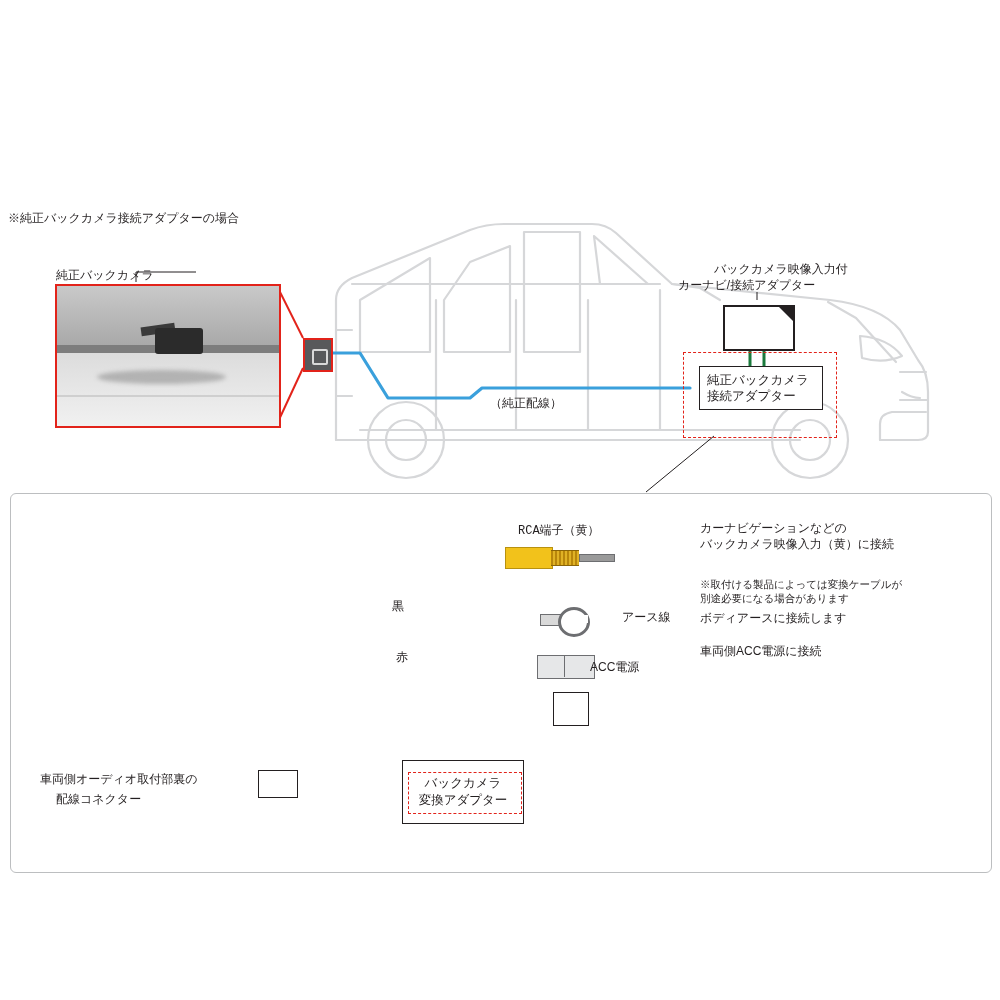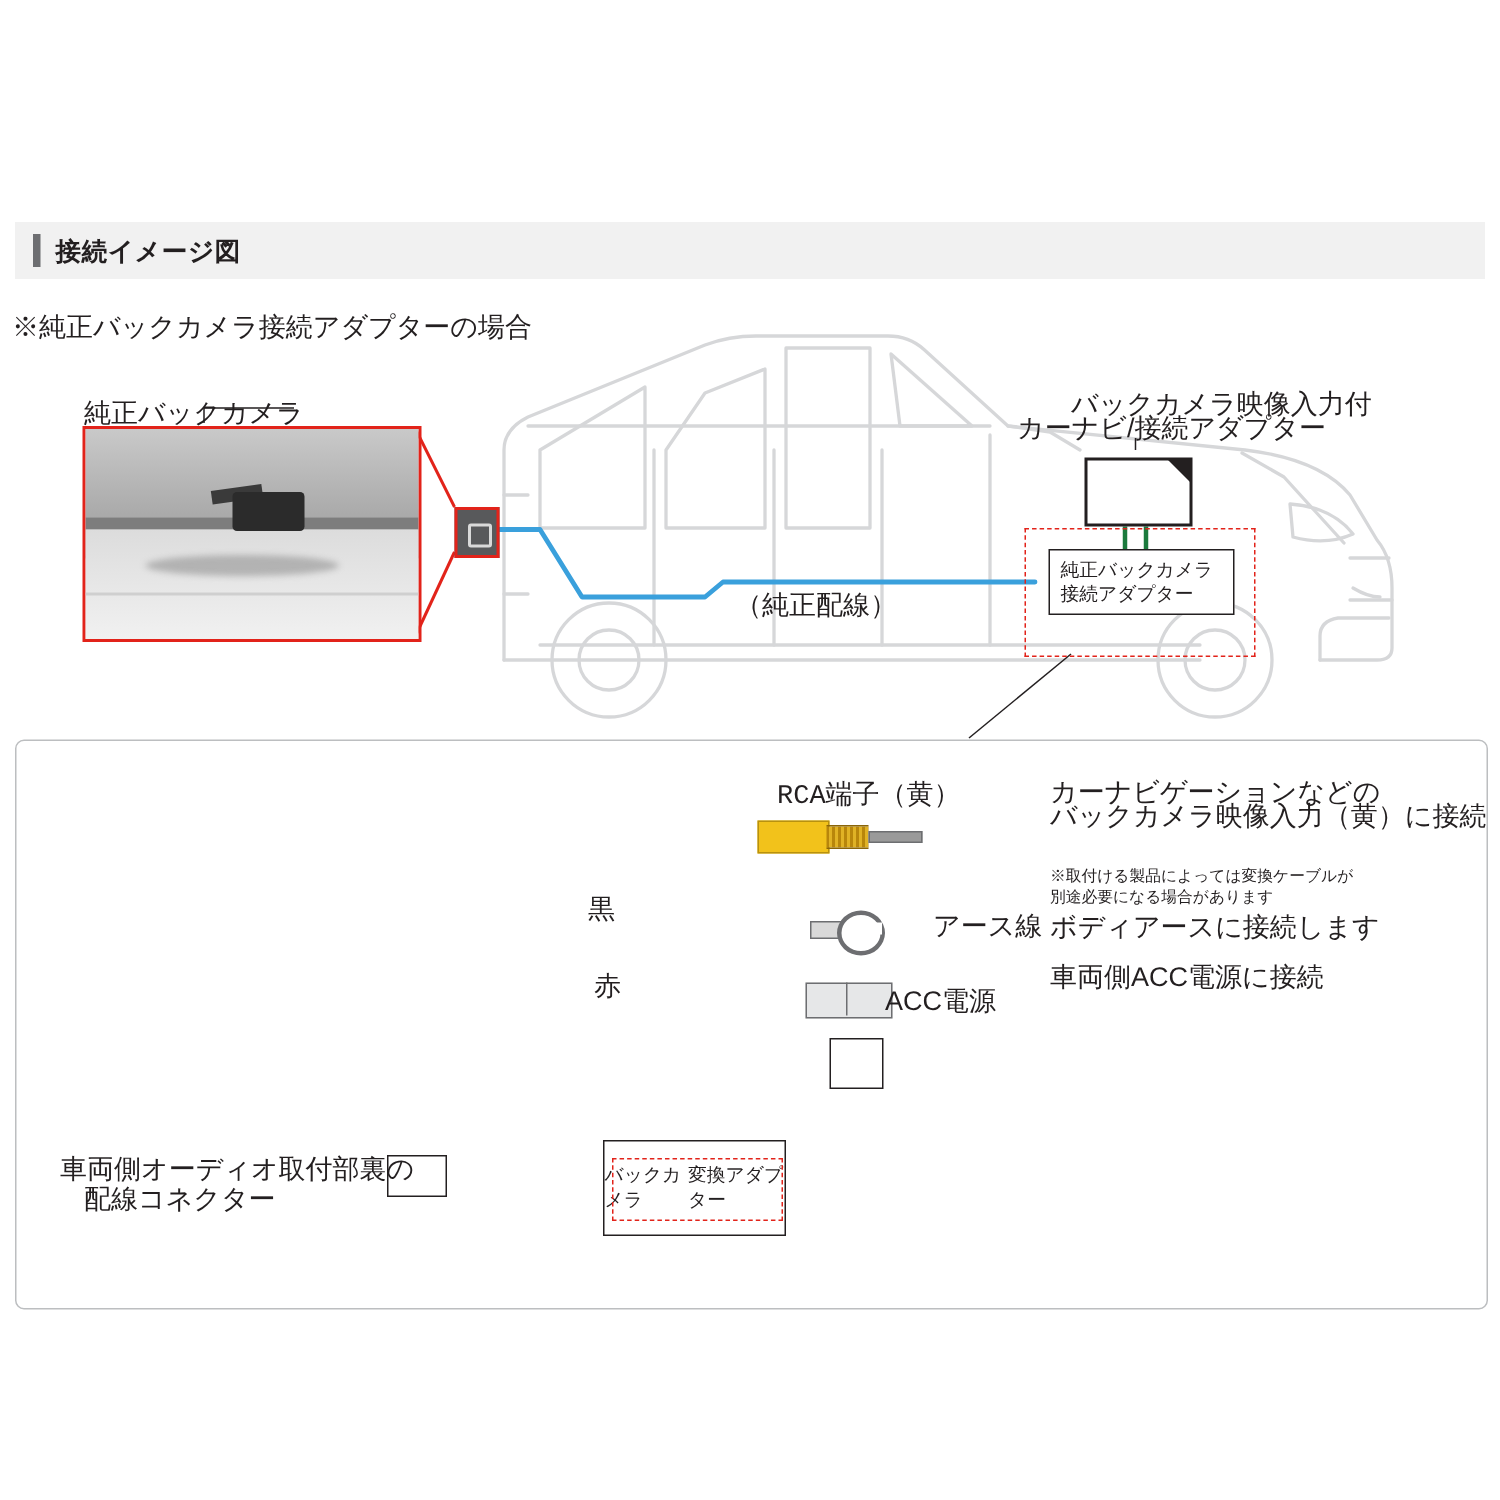--- a/index.html
+++ b/index.html
@@ -49,21 +49,21 @@
   .note-top {
     position: absolute;
     left: 8px;
     top: 211px;
     font-size: 12.5px;
   }
 
   
   .t {
     position: absolute;
-    font-size: 18px;
+    font-size: 12px;
     line-height: 15px;
     white-space: pre;
   }
   .t.small {
     font-size: 10.5px;
     line-height: 13px;
     color: #231f20;
     margin-top: 20px;
   }
 
@@ -289,21 +289,21 @@
   
   .conv-box {
     position: absolute;
     left: 402px;
     top: 760px;
     width: 120px;
     height: 62px;
     border: 1px solid #231f20;
     background: #ffffff;
     display: flex;
-    flex-direction: row;
+    flex-direction: column;
     justify-content: center;
     align-items: center;
     font-size: 12.5px;
     line-height: 17px;
   }
   .conv-dash {
     position: absolute;
     left: 408px;
     top: 772px;
     width: 112px;
@@ -327,24 +327,20 @@
     left: 0; top: 0;
     width: 1000px; height: 1000px;
     pointer-events: none;
   }
 </style>
 </head>
 <body>
 
 <div id="page">
 
-  <div class="section-head">
-    <div class="bar"></div>
-    <div class="title">接続イメージ図</div>
-  </div>
 
   <div class="note-top t">※純正バックカメラ接続アダプターの場合</div>
 
   <svg class="overlay" viewBox="0 0 1000 1000">
     <g fill="none" stroke="#d6d7d9" stroke-width="2.2" stroke-linejoin="round" stroke-linecap="round">
 
       <path d="M336 440 L336 300 Q336 286 352 278 L470 230 Q486 224 504 224 L592 224 Q606 224 616 233 L672 284 L830 300 Q880 306 900 330 L918 360 Q928 372 928 392 L928 432 Q928 440 918 440 L880 440"></path>
       <path d="M336 440 L800 440"></path>
 
       <path d="M352 284 L660 284"></path>

